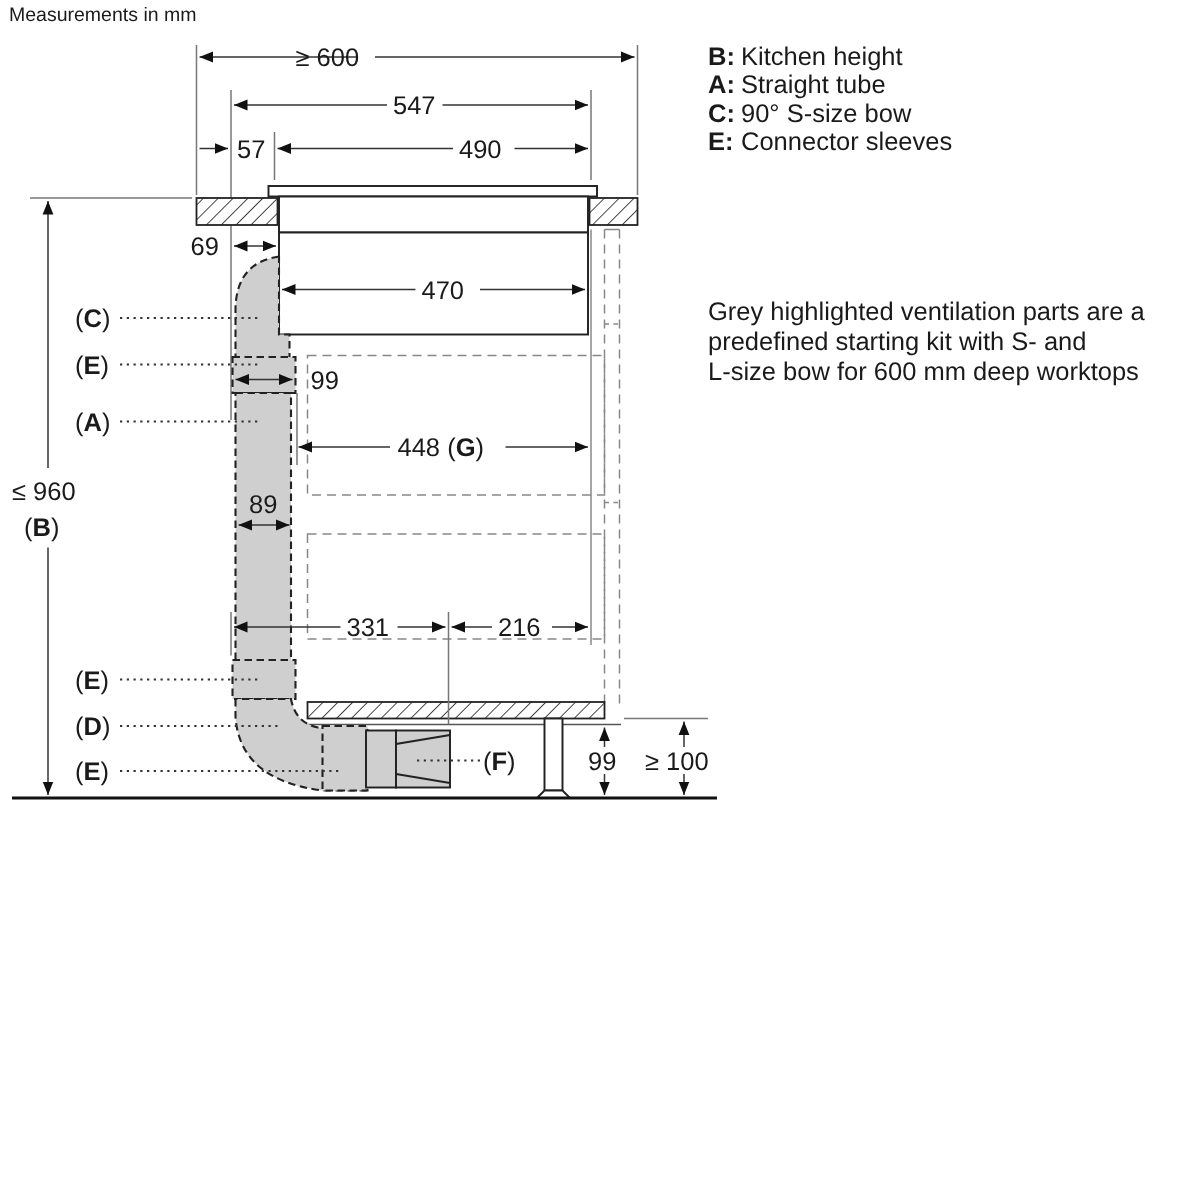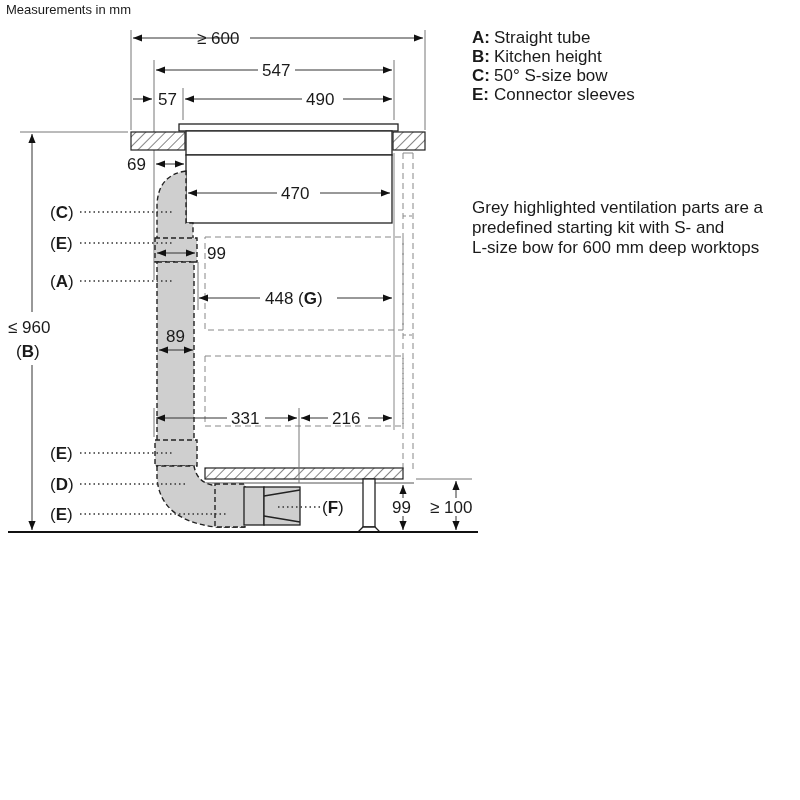--- a/index.html
+++ b/index.html
@@ -12,23 +12,23 @@
   .note { position: absolute; left: 472px; top: 198px; font-size: 17px; line-height: 20px; width: 330px; }
   svg { position: absolute; left: 0; top: 0; }
   svg text { font-family: "Liberation Sans", sans-serif; font-size: 17px; fill: #1a1a1a; }
 </style>
 </head>
 <body>
 
 <div class="title">Measurements in mm</div>
 
 <div class="legend">
+  <div class="legend-row"><span class="legend-key">B:</span><span>Kitchen height</span></div>
   <div class="legend-row"><span class="legend-key">A:</span><span>Straight tube</span></div>
-  <div class="legend-row"><span class="legend-key">B:</span><span>Kitchen height</span></div>
-  <div class="legend-row"><span class="legend-key">C:</span><span>50° S-size bow</span></div>
+  <div class="legend-row"><span class="legend-key">C:</span><span>90° S-size bow</span></div>
   <div class="legend-row"><span class="legend-key">E:</span><span>Connector sleeves</span></div>
 </div>
 
 <div class="note">
   <div>Grey highlighted ventilation parts are a</div>
   <div>predefined starting kit with S- and</div>
   <div>L-size bow for 600 mm deep worktops</div>
 </div>
 
 <svg width="800" height="800" viewBox="0 0 800 800">

